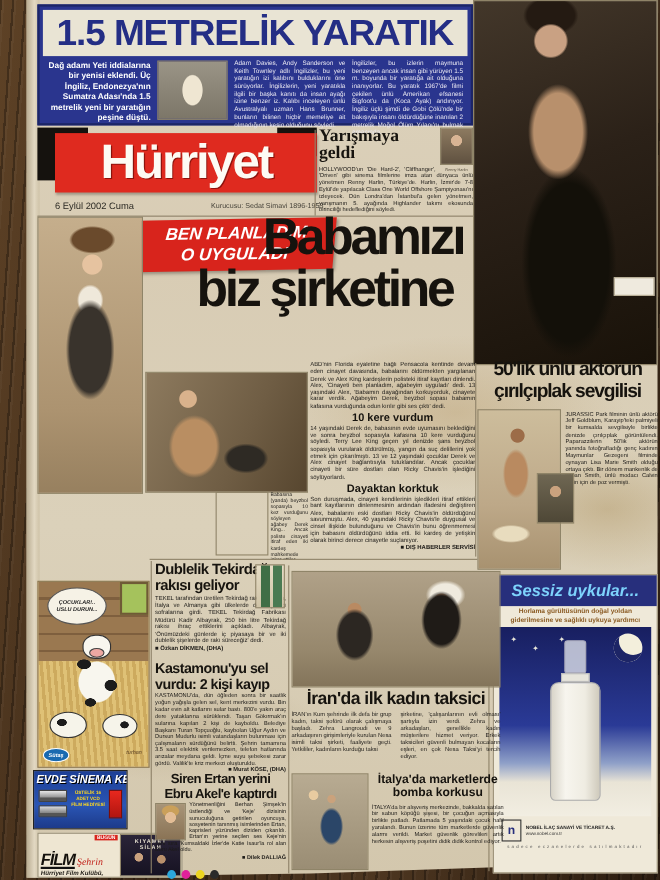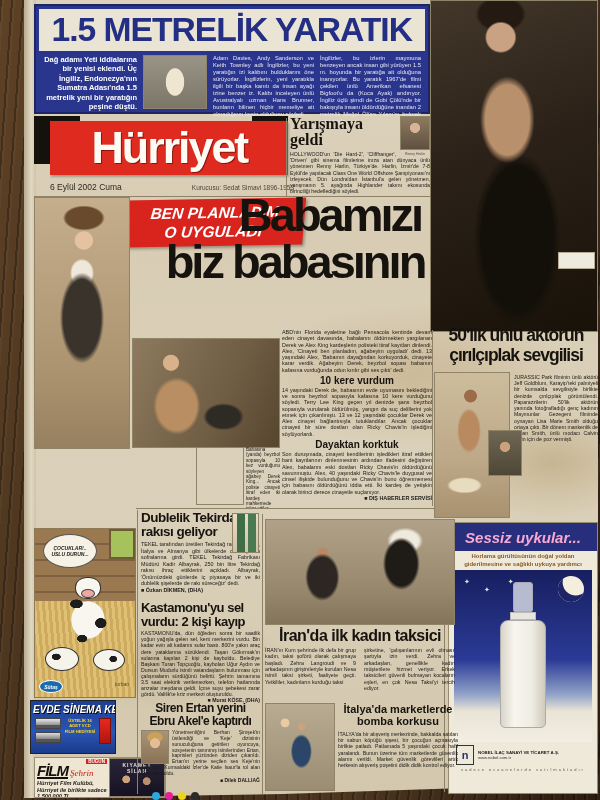--- a/index.html
+++ b/index.html
@@ -72,21 +72,21 @@
     <div style="float:right;clear:right;width:30px;font-size:3.5px;color:#534b3c;text-align:center;">Renny Harlin</div>
     <h3 class="serifb" style="font-size:16px;line-height:1;margin-bottom:3px;">Yarışmaya geldi</h3>
     <div class="j news" style="font-size:5.2px;line-height:1.2;">HOLLYWOOD'un 'Die Hard-2', 'Cliffhanger', 'Driven' gibi sinema filmlerine imza atan dünyaca ünlü yönetmen Renny Harlin, Türkiye'de. Harlin, İzmir'de 7-8 Eylül'de yapılacak Class One World Offshore Şampiyonası'nı izleyecek. Dün Londra'dan İstanbul'a gelen yönetmen, yarışmanın 5. ayağında Highlander takımı ekosunda birinciliği hedeflediğini söyledi.</div>
   </div>
 
   <div class="abs" style="left:124px;top:199px;width:180px;height:47px;background:#d8241c;transform:skewX(-6deg) rotate(-1deg);display:flex;flex-direction:column;align-items:center;justify-content:center;box-shadow:2px 2px 3px rgba(0,0,0,.3);">
     <span style="color:#fff;font-weight:900;font-style:italic;font-size:15.5px;line-height:1.2;">BEN PLANLADIM</span>
     <span style="color:#fff;font-weight:900;font-style:italic;font-size:15.5px;line-height:1.2;">O UYGULADI</span>
   </div>
   <div class="abs" style="left:228px;top:191px;width:204px;font-size:47px;font-weight:900;color:#16130e;letter-spacing:-3px;text-align:center;line-height:1;">Babamızı</div>
-  <div class="abs" style="left:156px;top:238px;width:278px;font-size:47px;font-weight:900;color:#16130e;letter-spacing:-3px;text-align:center;line-height:1;">biz babasının</div>
+  <div class="abs" style="left:156px;top:238px;width:278px;font-size:47px;font-weight:900;color:#16130e;letter-spacing:-3px;text-align:center;line-height:1;">biz şirketine</div>
 
   <div class="abs photo" style="left:34px;top:197px;width:96px;height:252px;background:
       radial-gradient(circle 15px at 52% 17%, #e6c3a0 58%, transparent 64%),
       radial-gradient(ellipse 30px 18px at 52% 8%, #6a4a2c 60%, transparent 70%),
       radial-gradient(ellipse 34px 70px at 50% 48%, #39332c 55%, transparent 65%),
       radial-gradient(ellipse 20px 24px at 50% 30%, #efe8da 50%, transparent 60%),
       linear-gradient(#c5ae8c,#ac9370 70%,#97805f);"></div>
 
   <div class="abs photo" style="left:132px;top:338px;width:148px;height:110px;background:
       radial-gradient(circle 13px at 26% 22%, #d9b28c 58%, transparent 65%),
@@ -119,21 +119,21 @@
       radial-gradient(ellipse 18px 34px at 46% 40%, #b98a60 55%, transparent 66%),
       radial-gradient(ellipse 26px 12px at 40% 78%, #e8dcbe 55%, transparent 68%),
       linear-gradient(#cdbd9c,#bda888 60%,#a89270);"></div>
   <div class="abs j news" style="left:514px;top:374px;width:84px;height:142px;font-size:5.2px;line-height:1.2;">JURASSIC Park filminin ünlü aktörü Jeff Goldblum, Karayip'teki palmiyeli bir kumsalda sevgilisiyle birlikte denizde çırılçıplak görüntülendi. Paparazzilerin 50'lik aktörün yanında fotoğrafladığı genç kadının Maymunlar Gezegeni filminde oynayan Lisa Marie Smith olduğu ortaya çıktı. Bir dönem mankenlik de yapan Smith, ünlü modacı Calvin Klein için de poz vermişti.</div>
   <div class="abs photo" style="left:488px;top:430px;width:34px;height:46px;background:
       radial-gradient(circle 8px at 50% 36%, #caa27e 60%, transparent 68%),
       linear-gradient(#6f6753,#4e4736);"></div>
 
   <div class="abs" style="left:448px;top:522px;width:150px;height:272px;background:#efe9d9;border:1px solid #97relax8c72;border:1px solid #978c72;">
     <div style="background:#272f7c;height:28px;display:flex;align-items:center;justify-content:center;">
-      <span style="color:#f9a8d4;font-weight:900;font-style:italic;font-size:15px;">Sessiz uykular...</span>
+      <span style="color:#7dd3fc;font-weight:900;font-style:italic;font-size:15px;">Sessiz uykular...</span>
     </div>
     <div style="color:#8a5a22;font-weight:bold;font-size:6px;text-align:center;line-height:1.25;padding:2px 10px;">Horlama gürültüsünün doğal yoldan giderilmesine ve sağlıklı uykuya yardımcı</div>
     <div style="position:relative;height:172px;margin:0 5px;background:linear-gradient(#181f60,#2a3a96 52%,#8fa0c8 72%,#e9e4d6 82%,#f2eee2);overflow:hidden;">
       <div style="position:absolute;right:8px;top:6px;width:26px;height:26px;border-radius:50%;background:#f3efdc;box-shadow:inset 7px -4px 0 0 #1d2566;transform:rotate(-25deg);"></div>
       <div style="position:absolute;left:10px;top:8px;color:#e8e6da;font-size:7px;letter-spacing:18px;">✦ ✦<br>&nbsp;✦</div>
       <div style="position:absolute;left:50%;top:12px;transform:translateX(-50%);width:48px;text-align:center;">
         <div style="margin:0 auto;width:20px;height:30px;background:rgba(235,238,242,.75);border:1px solid #aab;border-radius:3px 3px 2px 2px;"></div>
         <div style="margin:0 auto;width:26px;height:8px;background:#e7e5dc;border:1px solid #bbb;"></div>
         <div style="margin:0 auto;width:46px;height:108px;background:linear-gradient(90deg,#d8d4c8,#f7f5ee 30%,#efece2 70%,#cfcabc);border:1px solid #aaa;border-radius:8px 8px 5px 5px;overflow:hidden;">
           <div style="height:14px;"></div>
@@ -178,21 +178,21 @@
       <div style="flex:1;">
         <div style="height:11px;background:linear-gradient(#e8e8e8,#9a9a9a 60%,#777);border:1px solid #444;border-radius:1px;margin-bottom:3px;box-shadow:inset 0 -3px 0 #555;"></div>
         <div style="height:11px;background:linear-gradient(#ddd,#8d8d8d 60%,#6a6a6a);border:1px solid #444;border-radius:1px;box-shadow:inset 0 -3px 0 #555;"></div>
       </div>
       <div style="width:32px;color:#ffd820;font-weight:bold;font-size:4.2px;text-align:center;line-height:1.25;">ÜSTELİK 16 ADET VCD FİLM HEDİYESİ</div>
       <div style="width:12px;height:26px;background:linear-gradient(#e8281e,#b01510);border:1px solid #7c0d08;"></div>
     </div>
   </div>
 
   <div class="abs" style="left:34px;top:757px;width:132px;height:41px;background:#eee6d2;border:1px solid #999078;display:flex;overflow:hidden;">
-    <div style="width:74px;padding:4px 2px;position:relative;">
+    <div style="width:74px;padding:15px 2px;position:relative;">
       <div style="position:absolute;right:2px;top:1px;background:#d8241c;color:#fff;font-size:4.6px;font-weight:bold;padding:0 2px;">BUGÜN</div>
       <div style="display:flex;align-items:baseline;">
         <span style="font-weight:900;font-style:italic;font-size:15px;color:#14110c;letter-spacing:-1px;background:linear-gradient(#111,#111) left bottom/100% 2px no-repeat;">FİLM</span>
         <span class="serifb" style="font-style:italic;color:#c2231b;font-size:9px;margin-left:2px;">Şehrin</span>
       </div>
       <div style="font-size:5.6px;font-weight:bold;font-style:italic;color:#23201a;line-height:1.2;margin-top:1px;">Hürriyet Film Kulübü, Hürriyet ile birlikte sadece 1.500.000 TL</div>
     </div>
     <div class="photo" style="width:56px;height:39px;background:radial-gradient(circle 6px at 30% 55%, #caa27e 60%, transparent 70%),radial-gradient(circle 6px at 68% 60%, #b9906c 60%, transparent 70%),linear-gradient(#2a2438,#161222);text-align:center;">
       <div style="color:#e8e2d2;font-size:5px;font-weight:bold;margin-top:3px;letter-spacing:1px;">KIYAMET</div>
       <div style="color:#e8e2d2;font-size:5px;font-weight:bold;letter-spacing:1px;">SİLAH</div>

